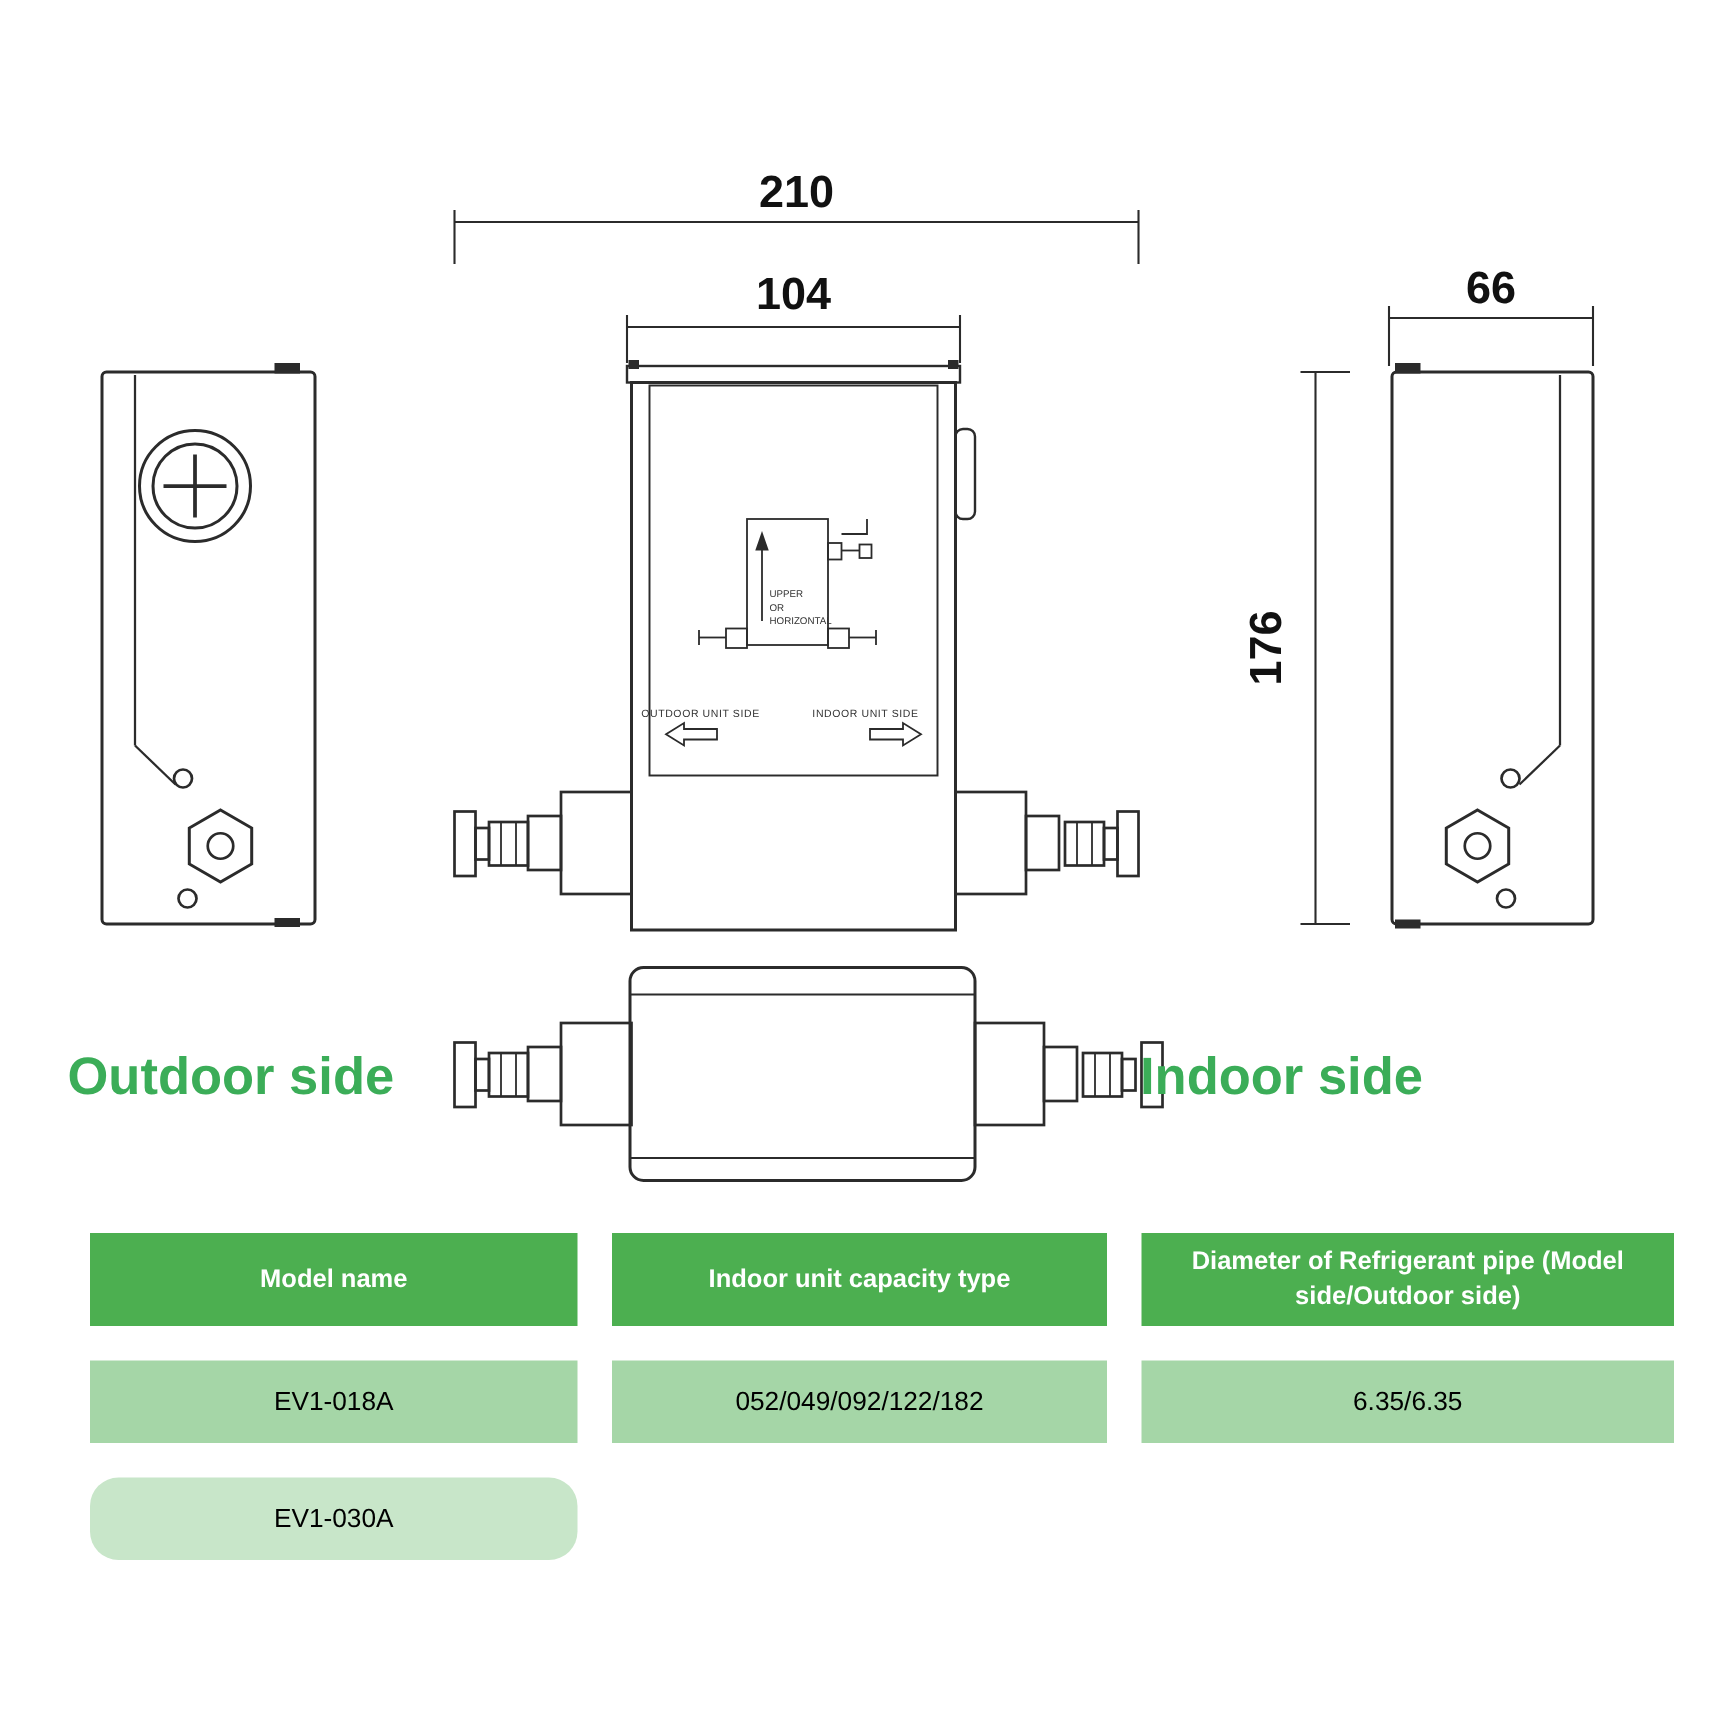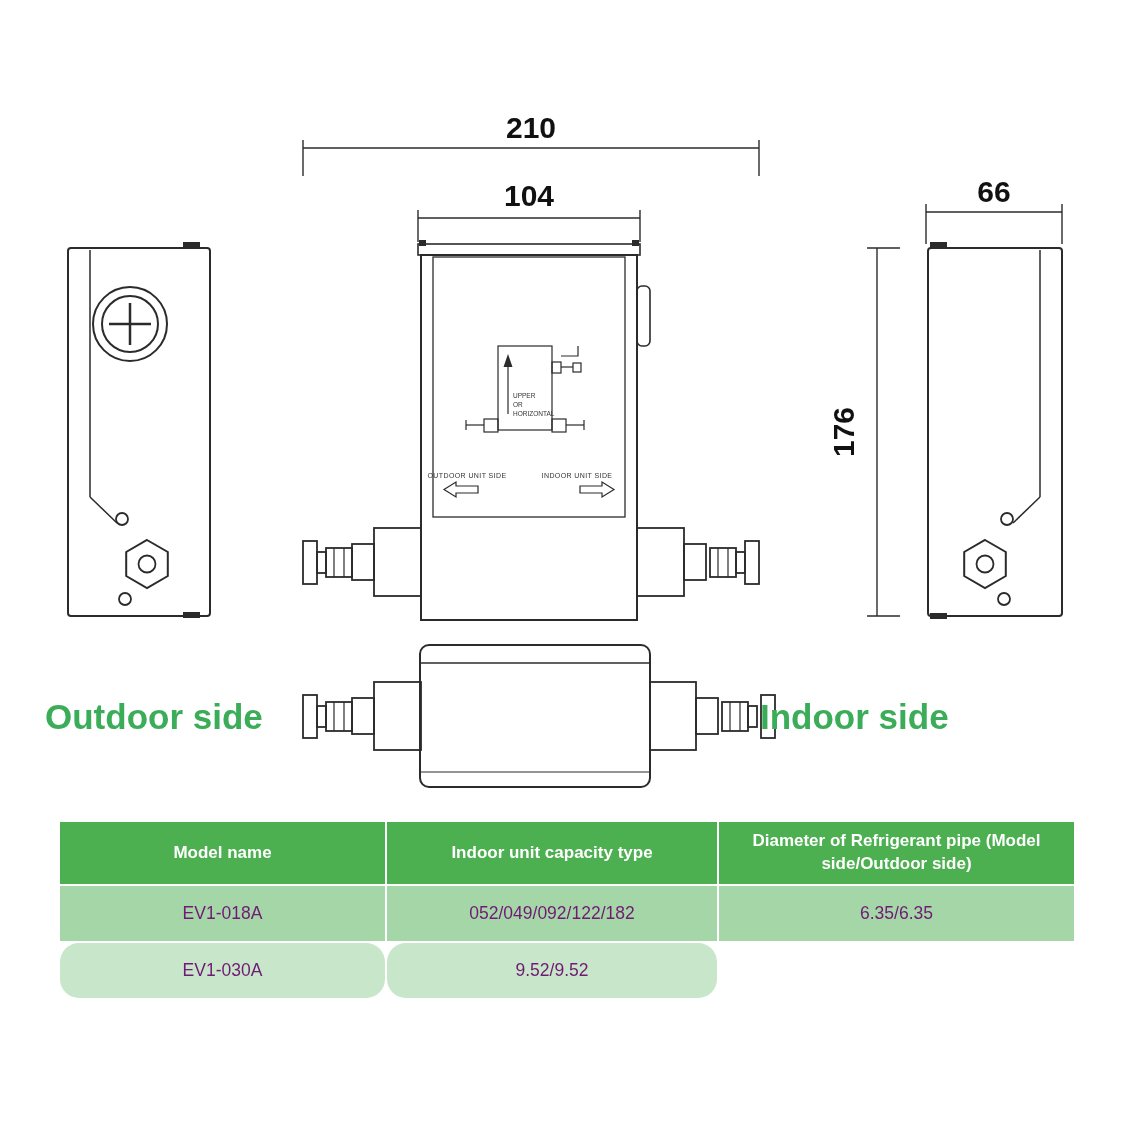--- a/index.html
+++ b/index.html
@@ -15,31 +15,31 @@
   .drawing text { font-family:"Liberation Sans", sans-serif; }
   .dim-label { fill:#111; font-size:30px; font-weight:bold; text-anchor:middle; }
   .tiny-label { fill:#333; font-size:7px; letter-spacing:0.4px; text-anchor:middle;
     font-family:"DejaVu Sans Mono", monospace; }
   .valve-txt { fill:#333; font-size:6.5px; text-anchor:start;
     font-family:"DejaVu Sans Mono", monospace; }
   .side-label { font-size:35px; font-weight:bold; fill: var(--accent-green, #3bad58); }
 
   .spec-table {
     position:absolute; left:60px; top:822px; width:1020px;
-    display:grid; grid-template-columns:325px 330px 355px; gap:2px;
+    display:grid; grid-template-columns:325px 330px 355px; gap:23px;
   }
   .cell {
     display:flex; align-items:center; justify-content:center;
     text-align:center; padding:6px 12px;
   }
   .cell.th {
     background: var(--header-bg, #4caf50); color: var(--header-text, #ffffff);
     font-weight:bold; font-size:17px; min-height:62px; line-height:1.35;
   }
-  .cell.td { color:#701a75; font-size:17.5px; min-height:55px; }
+  .cell.td { color:#000000; font-size:17.5px; min-height:55px; }
   .cell.r1 { background: var(--row1-bg, #a5d6a7); }
   .cell.r2 { background: var(--row2-bg, #c8e6c9); border-radius: 19px; }
 </style>
 </head>
 <body>
 
 <div class="page">
 
   <svg class="drawing" width="1140" height="812" viewBox="0 0 1140 812">
 
@@ -183,16 +183,15 @@
   <div class="spec-table">
     <div class="cell th">Model name</div>
     <div class="cell th">Indoor unit capacity type</div>
     <div class="cell th">Diameter of Refrigerant pipe (Model side/Outdoor side)</div>
 
     <div class="cell td r1">EV1-018A</div>
     <div class="cell td r1">052/049/092/122/182</div>
     <div class="cell td r1">6.35/6.35</div>
 
     <div class="cell td r2">EV1-030A</div>
-    <div class="cell td r2">9.52/9.52</div>
   </div>
 
 </div>
 
 </body></html>

